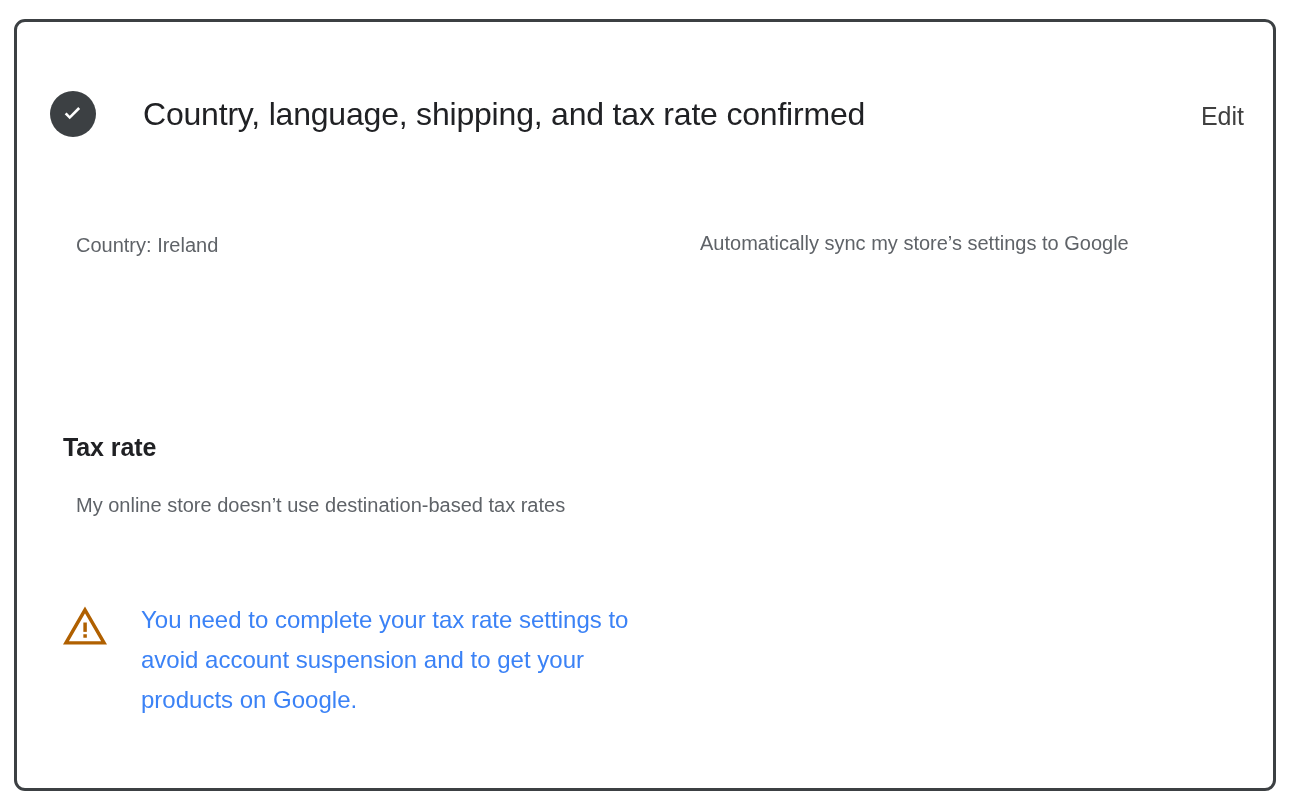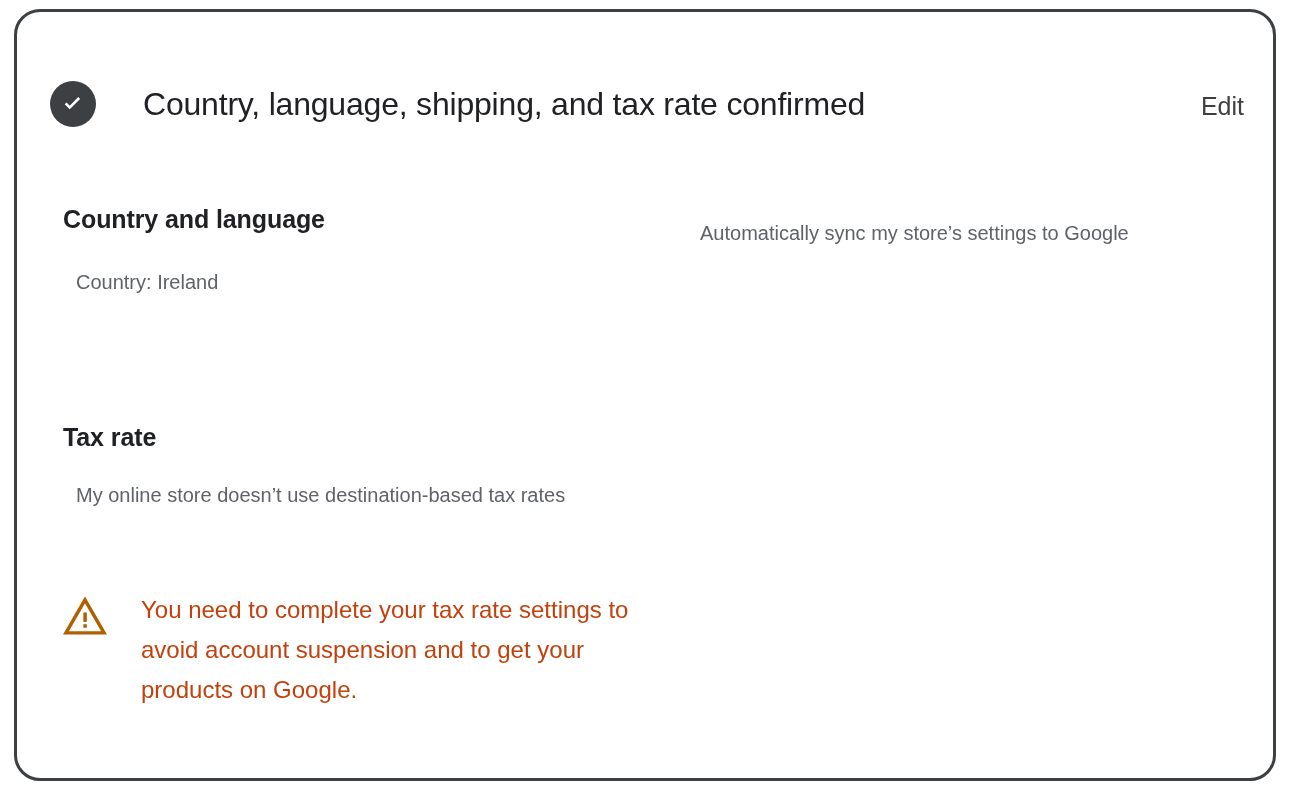--- a/index.html
+++ b/index.html
@@ -11,26 +11,26 @@
     width: 1296px;
     height: 800px;
     overflow: hidden;
     font-family: "Liberation Sans", sans-serif;
     -webkit-font-smoothing: antialiased;
   }
 
   .card {
     position: absolute;
     left: 14px;
-    top: 9px;
+    top: 19px;
     width: 1262px;
     height: 772px;
     background: #ffffff;
     border: 3px solid #3c4043;
-    border-radius: 26px;
+    border-radius: 11px;
     box-sizing: border-box;
     overflow: hidden;
   }
 
   
   .card-header {
     position: absolute;
     left: 0;
     top: 0;
     width: 100%;
@@ -134,21 +134,21 @@
     width: 44px;
     height: 44px;
     margin-top: 4px;
     display: block;
   }
   .warning-text {
     margin: 0;
     padding-left: 34px;
     font-size: 24px;
     font-weight: 400;
-    color: #c2410c;
+    color: #3b82f6;
     line-height: 40px;
   }
 </style>
 </head>
 <body>
 
 <div class="card">
 
   <div class="card-header">
 
@@ -158,21 +158,20 @@
       </svg>
     </div>
 
     <div class="header-title">Country, language, shipping, and tax rate confirmed</div>
 
     <button class="edit-link">Edit</button>
   </div>
 
   <div class="col-left">
     <div class="block-country-lang">
-      <h2 class="section-heading">Country and language</h2>
       <p class="section-body">Country: Ireland</p>
     </div>
   </div>
 
   <div class="col-right">
     <div class="block-shipping">
       <p class="section-body">Automatically sync my store’s settings to Google</p>
     </div>
   </div>
 

